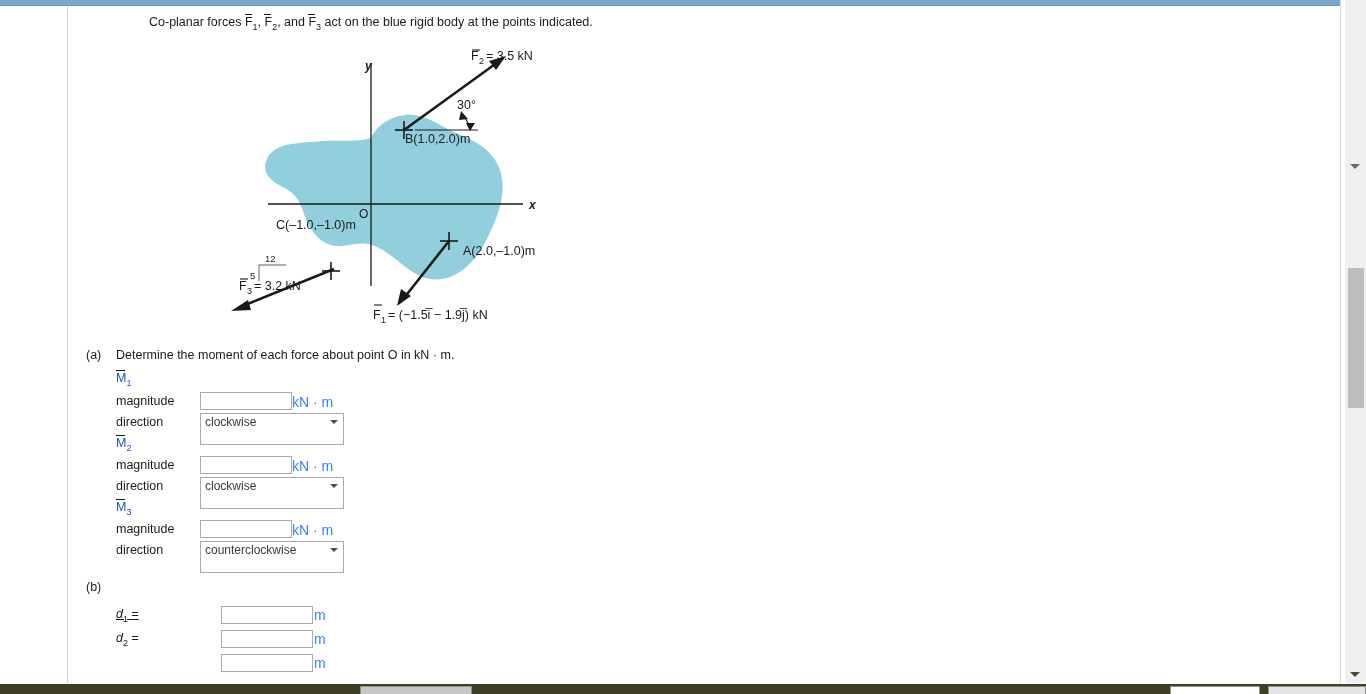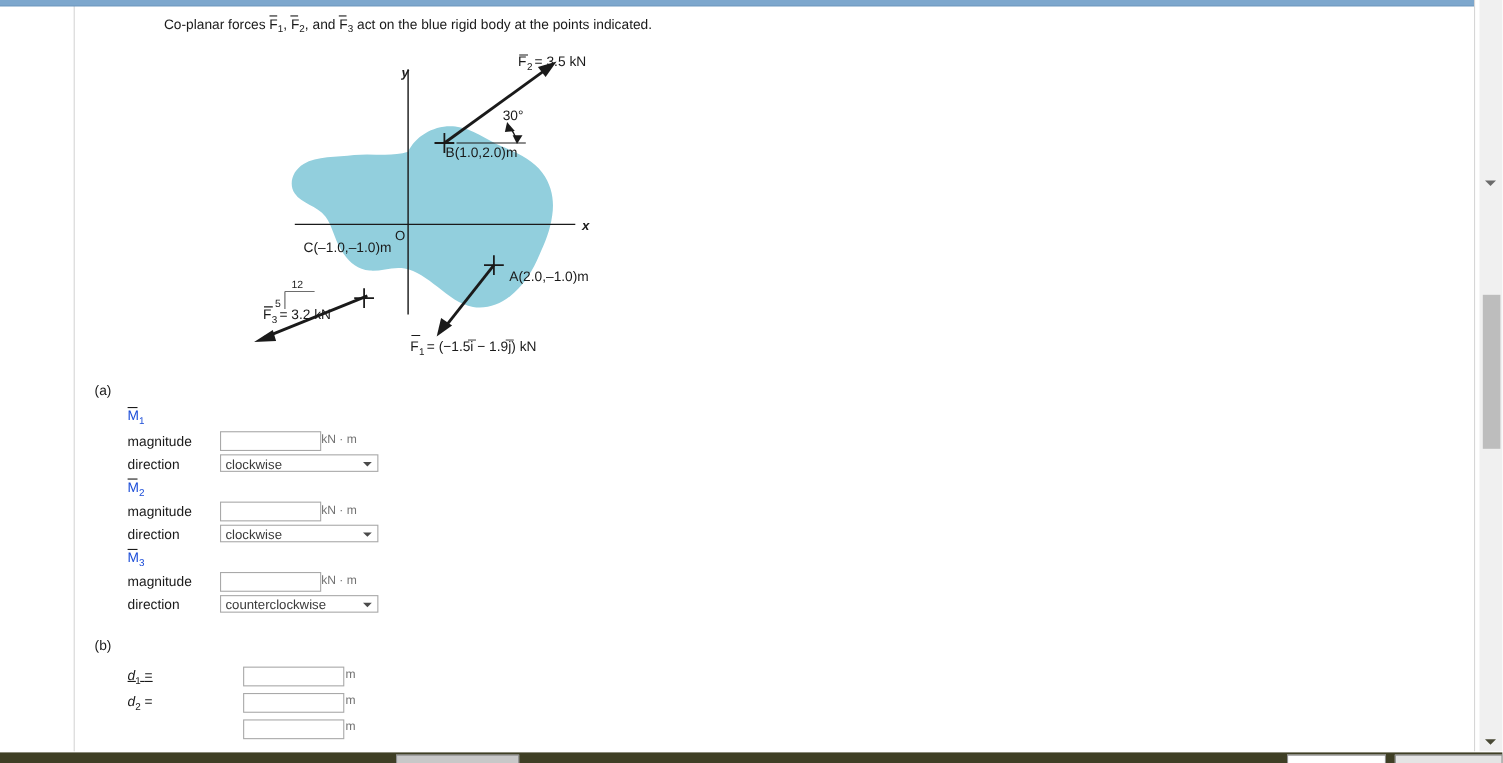--- a/index.html
+++ b/index.html
@@ -109,39 +109,39 @@
     position: absolute; font-size: 12.5px; color: #1a1a1a;
     white-space: nowrap;
   }
   .mlabel {
     position: absolute; font-size: 12.5px; color: #1d4ed8;
   }
   .row-label {
     position: absolute; font-size: 12.5px; color: #1a1a1a;
   }
   .unit {
-    position: absolute; font-size: 11px; color: #737373;
+    position: absolute; font-size: 14px; color: #3b82f6;
     white-space: nowrap;
   }
   input.txt {
     position: absolute;
     width: 84px; height: 14px;
     font-size: 12px;
     font-family: "Liberation Sans", sans-serif;
     border: 1px solid #a9a9a9;
     background: #ffffff;
     padding: 1px 3px;
     box-sizing: content-box;
   }
   input.txt-d {
     width: 84px;
   }
   .select-wrap {
     position: absolute;
-    width: 144px; height: 16px;
+    width: 144px; height: 32px;
     border: 1px solid #a9a9a9;
     background: #ffffff;
     box-sizing: border-box;
   }
   .select-text {
     position: absolute; left: 4px; top: 1px;
     font-size: 12px; color: #3a3a3a;
     white-space: nowrap;
   }
   .select-caret {
@@ -264,20 +264,21 @@
           <line x1="156" y1="264" x2="164" y2="264" stroke="#1a1a1a" stroke-width="1.1"></line>
           <text x="155" y="278" font-family="Liberation Sans, sans-serif" font-size="12.5" fill="#1a1a1a">F</text>
           <text x="163" y="282" font-family="Liberation Sans, sans-serif" font-size="9" fill="#1a1a1a">1</text>
           <text x="170" y="278" font-family="Liberation Sans, sans-serif" font-size="12.5" fill="#1a1a1a">= (−1.5i̅ − 1.9j̅) kN</text>
         </g>
 
       </svg>
     </div>
 
     <div class="part-label" style="left:18px; top:342px;">(a)</div>
+    <div class="part-text" style="left:48px; top:342px;">Determine the moment of each force about point O in kN · m.</div>
 
     <div class="mlabel" style="left:48px; top:365px;">
       <span class="ovl"><span>M</span></span><sub>1</sub>
     </div>
     <div class="row-label" style="left:48px; top:388px;">magnitude</div>
     <input class="txt" type="text" style="left: 132px; top: 386px;" value="">
     <div class="unit" style="left:224px; top:388px;">kN · m</div>
 
     <div class="row-label" style="left:48px; top:409px;">direction</div>
     <div class="select-wrap" style="left:132px; top:407px;">

